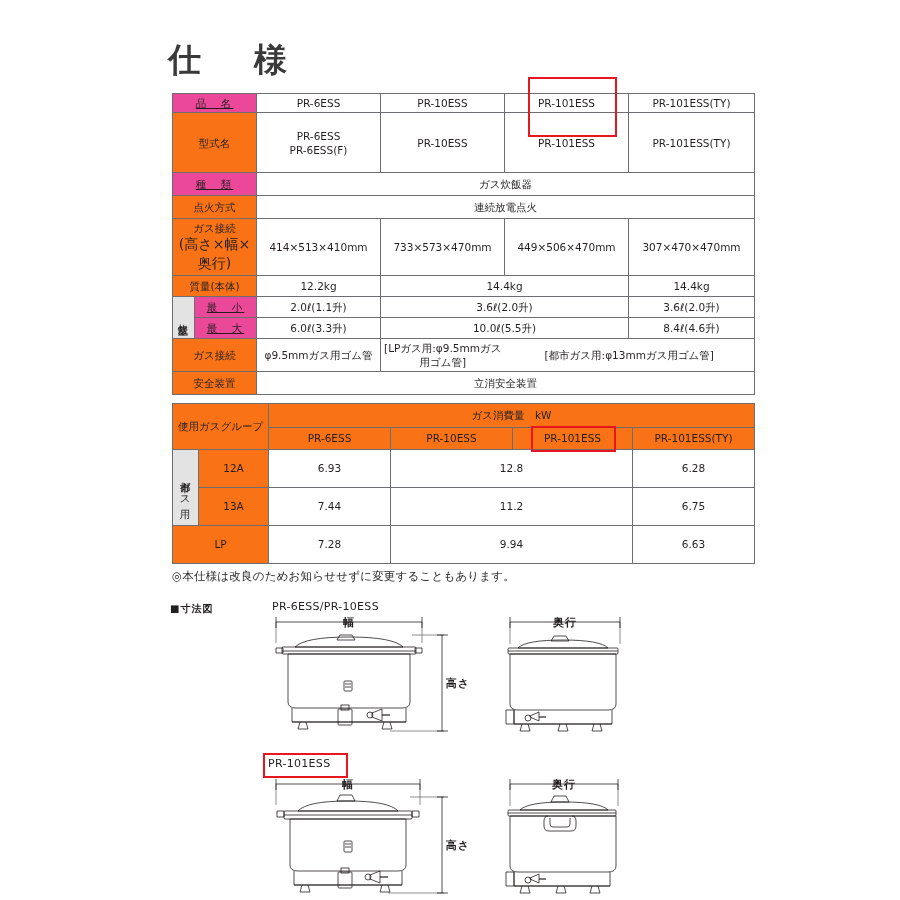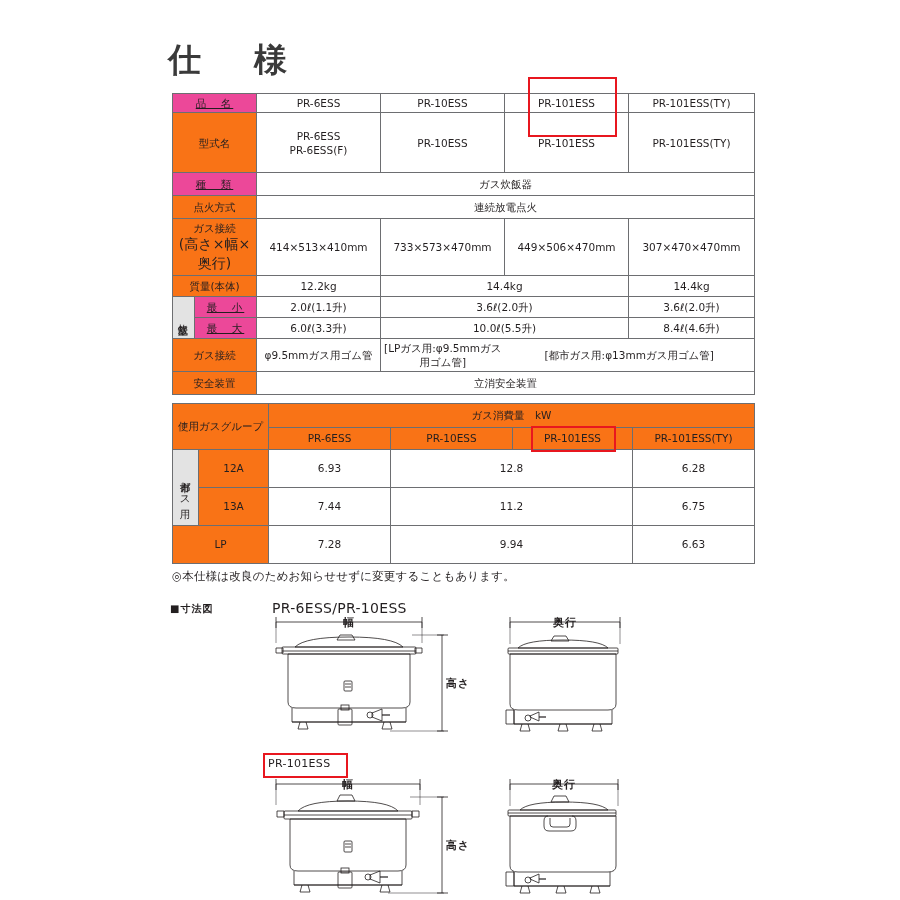--- a/index.html
+++ b/index.html
@@ -75,21 +75,21 @@
     position:absolute;left:172px;top:539px;
     font-size:11.5px;color:#231f20;letter-spacing:0.2px;
   }
 
   
   .dim-heading{
     position:absolute;left:170px;top:572px;
     font-size:10px;font-weight:bold;letter-spacing:1px;
   }
   .dim-model{
-    position:absolute;font-size:14px;letter-spacing:0.3px;color:#231f20;
+    position:absolute;font-size:11px;letter-spacing:0.3px;color:#231f20;
   }
   #dm-top{left:272px;top:570px;}
   #dm-bot{left:268px;top:727px;font-size:11px;}
 
   .fig{position:absolute;}
   #fig-a{left:262px;top:583px;}
   #fig-b{left:492px;top:578px;}
   #fig-c{left:262px;top:745px;}
   #fig-d{left:492px;top:740px;}
 

